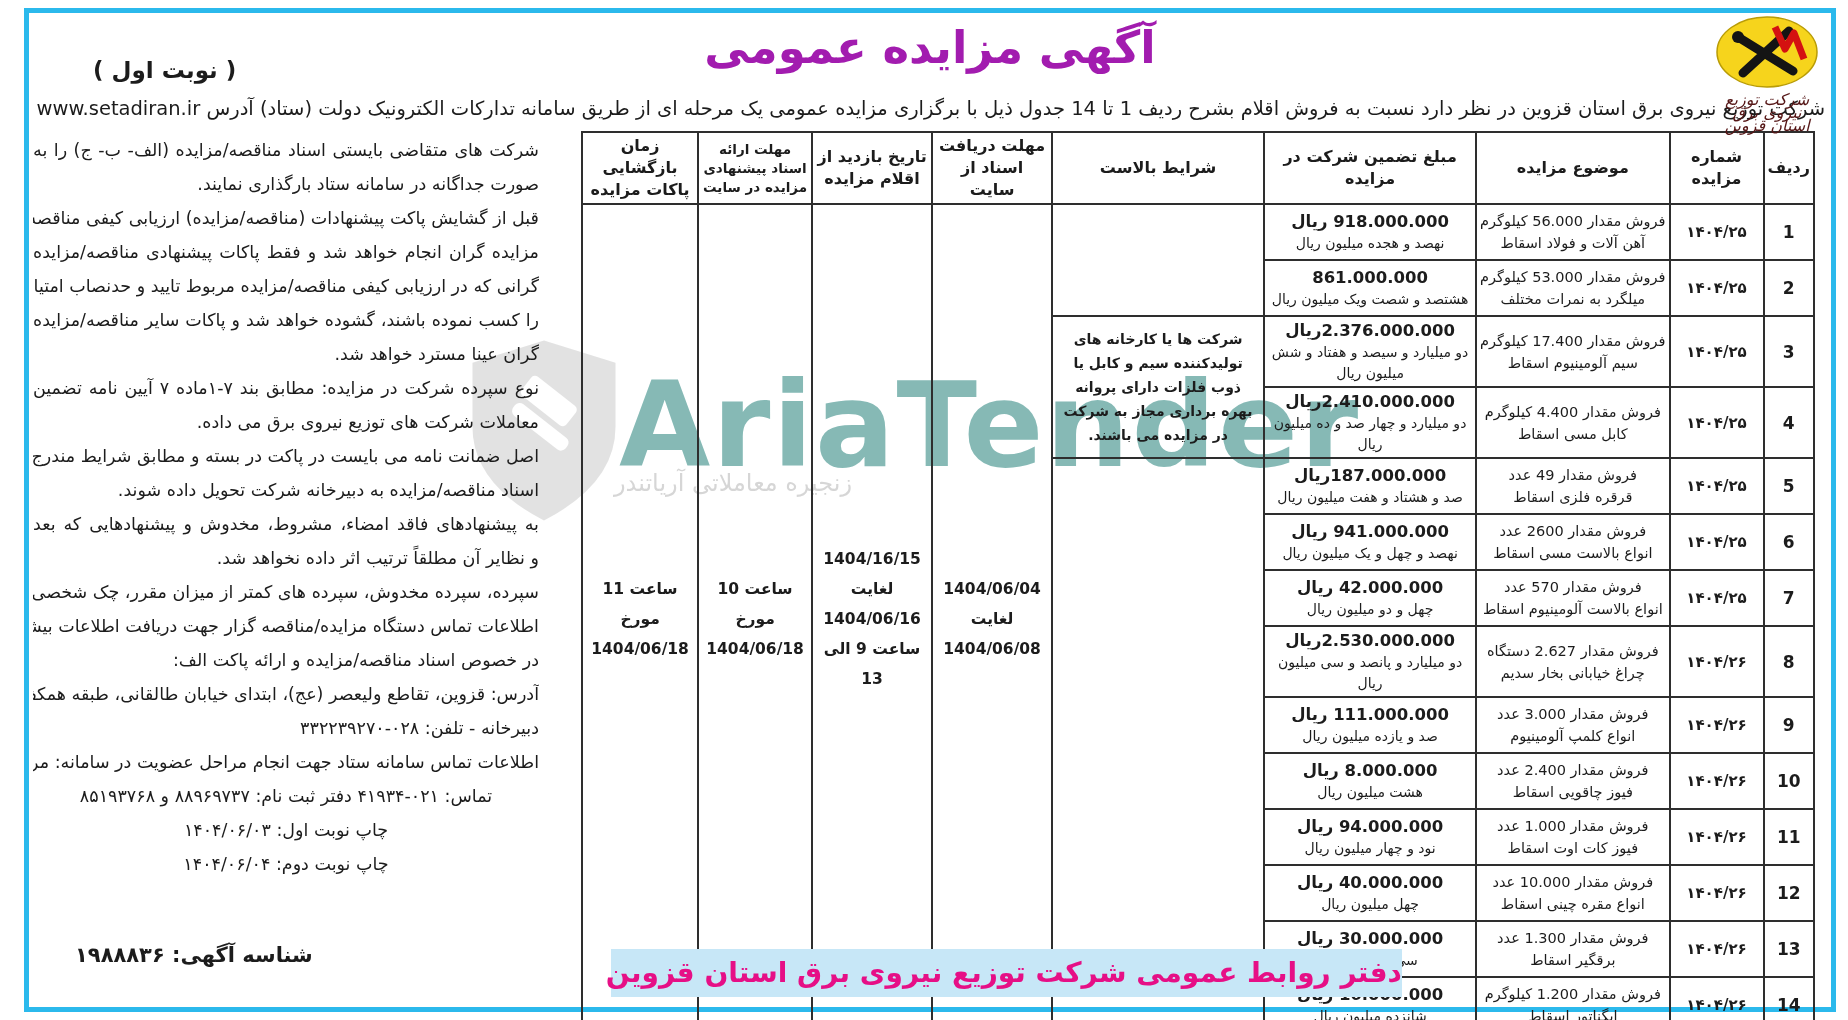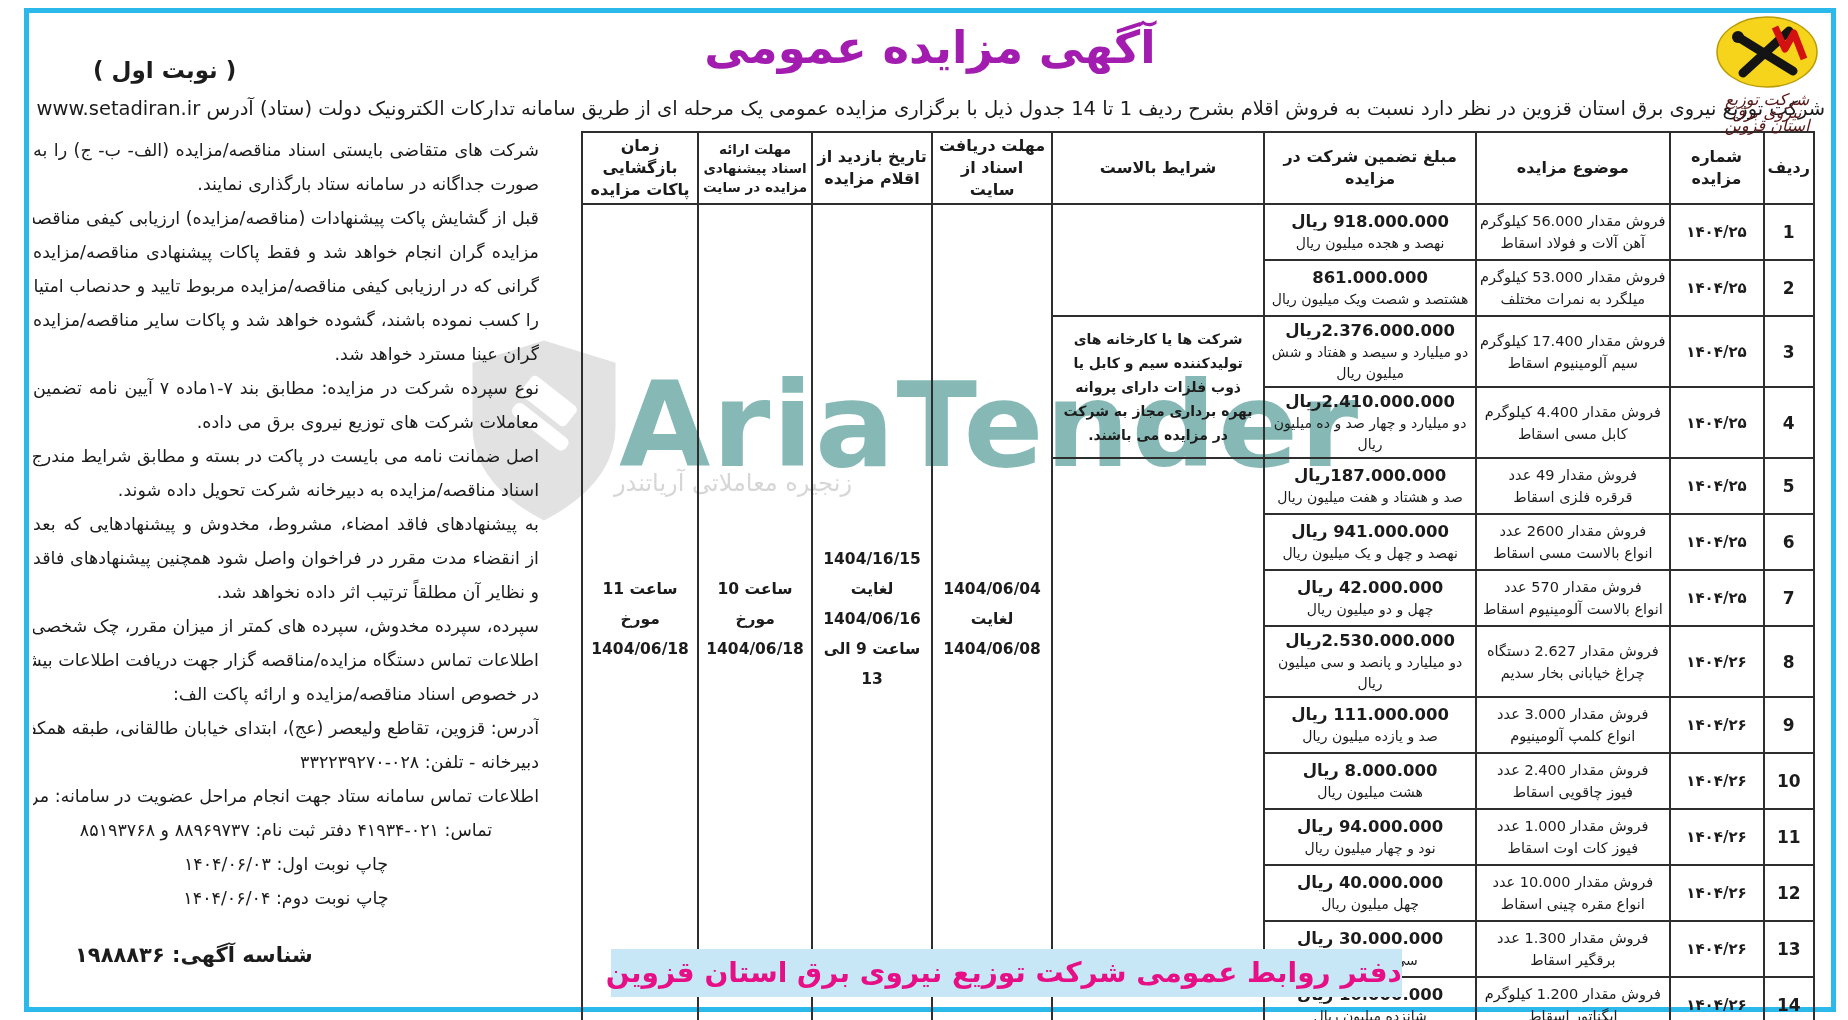--- a/index.html
+++ b/index.html
@@ -95,21 +95,20 @@
         <div class="tl stretch">قبل از گشایش پاکت پیشنهادات (مناقصه/مزایده) ارزیابی کیفی مناقصه/</div>
         <div class="tl stretch">مزایده گران انجام خواهد شد و فقط پاکات پیشنهادی مناقصه/مزایده</div>
         <div class="tl stretch">گرانی که در ارزیابی کیفی مناقصه/مزایده مربوط تایید و حدنصاب امتیاز</div>
         <div class="tl stretch">را کسب نموده باشند، گشوده خواهد شد و پاکات سایر مناقصه/مزایده</div>
         <div class="tl">گران عینا مسترد خواهد شد.</div>
         <div class="tl stretch">نوع سپرده شرکت در مزایده: مطابق بند ۷-۱ماده ۷ آیین نامه تضمین</div>
         <div class="tl">معاملات شرکت های توزیع نیروی برق می داده.</div>
         <div class="tl stretch">اصل ضمانت نامه می بایست در پاکت در بسته و مطابق شرایط مندرج در</div>
         <div class="tl">اسناد مناقصه/مزایده به دبیرخانه شرکت تحویل داده شوند.</div>
         <div class="tl stretch">به پیشنهادهای فاقد امضاء، مشروط، مخدوش و پیشنهادهایی که بعد</div>
-        <div class="tl stretch">از انقضاء مدت مقرر در فراخوان واصل شود همچنین پیشنهادهای فاقد</div>
         <div class="tl">و نظایر آن مطلقاً ترتیب اثر داده نخواهد شد.</div>
         <div class="tl stretch">سپرده، سپرده مخدوش، سپرده های کمتر از میزان مقرر، چک شخصی</div>
         <div class="tl stretch">اطلاعات تماس دستگاه مزایده/مناقصه گزار جهت دریافت اطلاعات بیشتر</div>
         <div class="tl">در خصوص اسناد مناقصه/مزایده و ارائه پاکت الف:</div>
         <div class="tl stretch">آدرس: قزوین، تقاطع ولیعصر (عج)، ابتدای خیابان طالقانی، طبقه همکف،</div>
         <div class="tl">دبیرخانه - تلفن: ۰۲۸-۳۳۲۲۳۹۲۷۰</div>
         <div class="tl stretch">اطلاعات تماس سامانه ستاد جهت انجام مراحل عضویت در سامانه: مرکز</div>
       </div>
     <div class="tl center">تماس: ۰۲۱-۴۱۹۳۴  دفتر ثبت نام: ۸۸۹۶۹۷۳۷ و ۸۵۱۹۳۷۶۸</div>
     <div class="tl center">چاپ نوبت اول: ۱۴۰۴/۰۶/۰۳</div>

